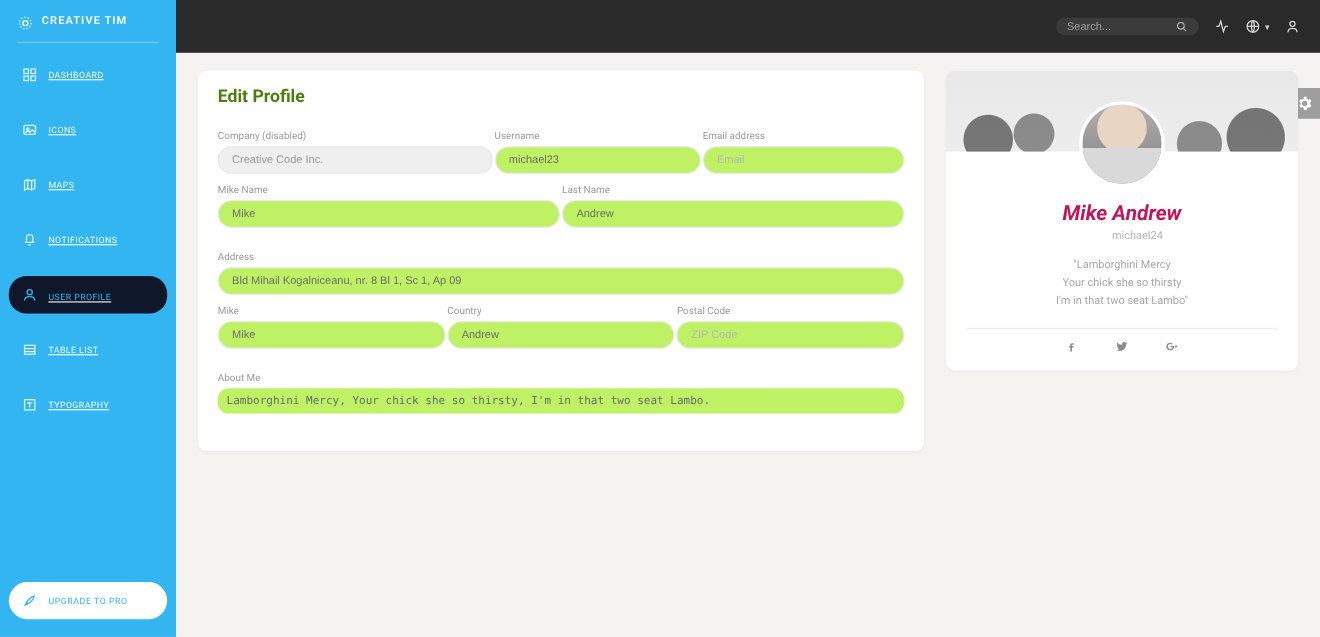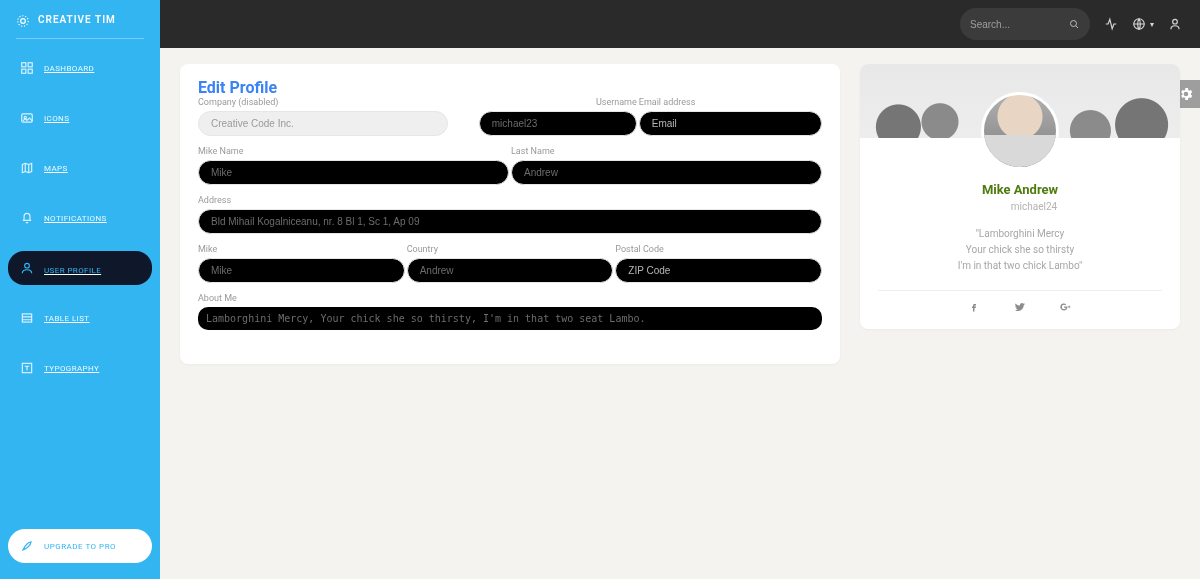--- a/index.html
+++ b/index.html
@@ -73,21 +73,21 @@
     position:absolute; left:160px; right:0; top:0;
     height:48px;
     background:#2a2a2a;
     display:flex; align-items:center; justify-content:flex-end;
     padding: 0 18px 0 20px;
     gap:14px;
   }
   .search {
     background:#3b3b3b; border-radius:16px;
     display:flex; align-items:center;
-    height:32px; padding: 0 10px; gap:8px;
+    height:16px; padding: 0 10px; gap:8px;
   }
   .search input {
     background:transparent; border:none; outline:none;
     color:#bdbdbd; font-size:10px; width:90px;
   }
   .search input::placeholder { color:#9e9e9e; }
   .search .sicon { color:#bdbdbd; width:12px; height:12px; display:flex; }
   .topicon { color:#d5d5d5; width:14px;height:14px; display:flex; align-items:center; cursor:pointer; }
   .globe { display:flex; align-items:center; gap:4px; color:#d5d5d5; font-size:10px;}
   .globe .caret { font-size:8px; }
@@ -113,40 +113,40 @@
     background:#fff; border-radius:8px;
     box-shadow: 0 1px 3px rgba(0,0,0,0.04);
   }
 
   
   .edit-card {
     width: 660px;
     padding: 14px 18px 24px 18px;
   }
   .edit-card h2 {
-    font-size:16px; font-weight:700; color:#3b82f6; margin-bottom:0;
+    font-size:16px; font-weight:700; color:#4d7c0f; margin-bottom:22px;
   }
   .row { display:flex; gap:2px; margin-bottom:10px; }
   .col { flex:1; display:flex; flex-direction:column; }
   .col.w-40 { flex:0 0 40%; }
-  .col.w-30 { flex:0 0 30%;align-items:flex-end; }
+  .col.w-30 { flex:0 0 30%; }
   label.fl {
     font-size:9px; color:#9a9a9a; margin-bottom:4px;
   }
   input.finput, textarea.finput {
     border:1px solid #e6e6e6; border-radius:14px;
     padding: 6px 12px;
     font-size:10px; color:#6c6c6c;
     outline:none;
-    background:#000000;
+    background:#bef264;
   }
   input.finput::placeholder { color:#b6b6b6; }
   input.finput[disabled] { background:#efefef; color:#9a9a9a; }
   textarea.finput { border-radius:10px; resize:none; min-height:18px; border:none; padding:6px 8px; }
-  .row.full .col { flex:1; }
+  .row.full .col { flex:1;margin-top:12px; }
 
   
   .profile-card {
     width: 320px;
     position:relative;
     text-align:center;
     padding-bottom:16px;
   }
   .cover {
     height:74px;
@@ -167,21 +167,21 @@
     position:absolute; top:28px; left:50%; transform:translateX(-50%);
     overflow:hidden;
   }
   .avatar::after{
     content:""; position:absolute; inset:0;
     background:
       radial-gradient(circle at 50% 35%, rgba(0,0,0,0) 0 18px, rgba(0,0,0,0) 19px),
       linear-gradient(transparent 55%, #d9d9d9 55%);
   }
   .profile-body { padding-top:44px; }
-  .pname { color:#4d7c0f; font-weight:700; font-size:13px; }
+  .pname { color:#be185d; font-weight:700; font-size:19px;font-style:italic; }
   .phandle { color:#b3b3b3; font-size:10px; margin-top:4px;padding-left:28px; }
   .quote { color:#a7a7a7; font-size:10px; margin:14px 22px 0 22px; line-height:1.6; }
   .divider { height:1px; background:#eee; margin:16px 18px 10px 18px; }
   .socials { display:flex; justify-content:center; gap:32px; color:#8c8c8c; font-size:12px; }
   .socials span { cursor:pointer; width:14px; display:inline-flex; justify-content:center; }
 
   svg { display:block; }
 </style>
 </head>
 <body>
@@ -376,21 +376,21 @@
 
   <div class="card profile-card">
     <div class="cover"></div>
     <div class="avatar"></div>
     <div class="profile-body">
       <div class="pname">Mike Andrew</div>
       <div class="phandle">michael24</div>
       <div class="quote">
         <div>"Lamborghini Mercy</div>
         <div>Your chick she so thirsty</div>
-        <div>I'm in that two chick Lambo"</div>
+        <div>I'm in that two seat Lambo"</div>
       </div>
       <div class="divider"></div>
       <div class="socials">
         <span>
             <svg viewBox="0 0 24 24" width="12" height="12" fill="currentColor">
               <path d="M13 9h3V6h-3c-1.7 0-3 1.3-3 3v2H8v3h2v7h3v-7h2.5l.5-3H13V9z"></path>
             </svg>
           </span>
         <span>
             <svg viewBox="0 0 24 24" width="12" height="12" fill="currentColor">

